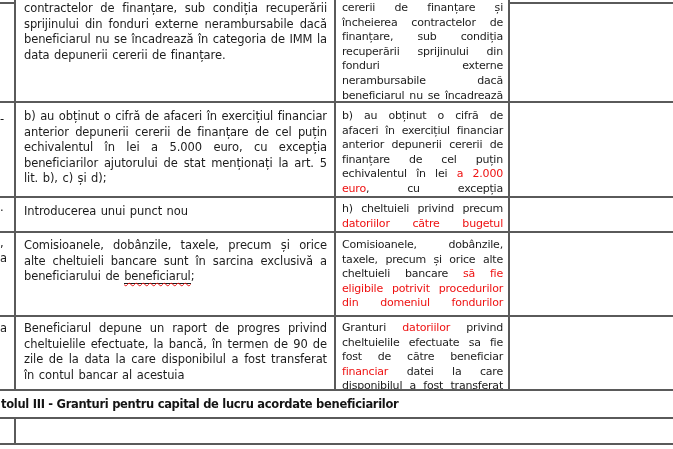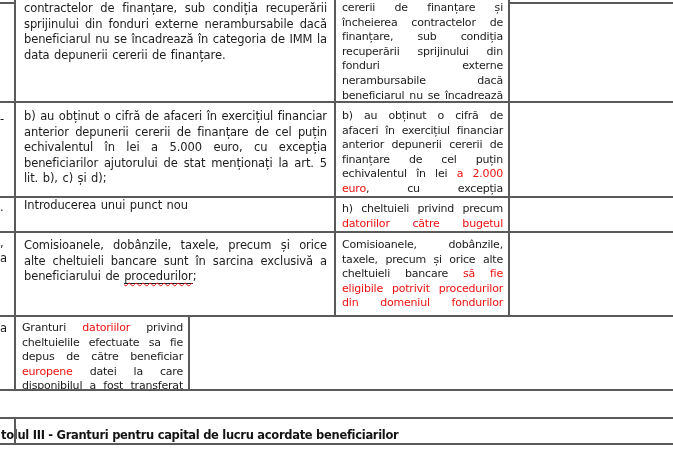--- a/index.html
+++ b/index.html
@@ -36,21 +36,21 @@
   }
   .new .para{font-size:11px;line-height:14.6px;letter-spacing:-0.2px;word-spacing:0.5px;}
   .red{color:var(--red);}
   .u{border-bottom:1px solid var(--text);}
   .sq{text-decoration:underline wavy var(--red);text-decoration-thickness:1px;text-underline-offset:2px;}
 
   .heading{
     position:absolute;left:0;top:391px;width:673px;height:16px;
     box-sizing:border-box;padding:6px 0 0 1px;
     font-weight:bold;font-size:11.5px;letter-spacing:-0.3px;
-    white-space:nowrap;color:#141414;margin-top:31px;
+    white-space:nowrap;color:#141414;
   }
   .tbl2{
     position:absolute;left:0;top:417px;width:673px;height:28px;
     box-sizing:border-box;
     border-top:2px solid var(--border);
     border-bottom:2px solid var(--border);
     display:flex;
   }
   .num2{width:16px;border-right:2px solid var(--border);box-sizing:border-box;flex:none;}
   .rest2{flex:1;}
@@ -85,46 +85,49 @@
     <div class="cell new">
       <div class="para" style="margin-top: 6px;"><span>b) au obținut o cifră de afaceri în exercițiul financiar anterior depunerii cererii de finanțare de cel puțin echivalentul în lei </span><span class="red">a 2.000 euro</span><span>, cu excepția beneficiarilor ajutorului de stat menționați la art. 5 lit. b), c)  și d);</span></div>
     </div>
     <div class="cell obs"></div>
   </div>
       <div class="t-row" style="height: 35px;">
     <div class="cell num">
       <div class="frag" style="top: 2px;">.</div>
     </div>
     <div class="cell old">
-      <div class="para" style="margin-top: 0;"><span>Introducerea unui punct nou</span></div>
+      <div class="para" style="margin-top: 6px;"><span>Introducerea unui punct nou</span></div>
     </div>
     <div class="cell new">
       <div class="para" style="margin-top: 4px;"><span>h) cheltuieli privind precum </span><span class="red">datoriilor către bugetul statului</span></div>
     </div>
     <div class="cell obs"></div>
   </div>
       <div class="t-row" style="height: 84px;">
     <div class="cell num">
       <div class="frag" style="top: 3px;">,
 a</div>
     </div>
     <div class="cell old">
-      <div class="para" style="margin-top: 5px;"><span>Comisioanele, dobânzile, taxele, precum și orice alte cheltuieli bancare sunt în sarcina exclusivă a beneficiarului de </span><span class="u sq">procedurilor</span><span>;</span></div>
+      <div class="para" style="margin-top: 5px;"><span>Comisioanele, dobânzile, taxele, precum și orice alte cheltuieli bancare sunt în sarcina exclusivă a beneficiarului de </span><span class="u sq">beneficiarul</span><span>;</span></div>
     </div>
     <div class="cell new">
       <div class="para" style="margin-top: 5px;"><span>Comisioanele, dobânzile, taxele, precum și orice alte cheltuieli bancare </span><span class="red">să fie eligibile potrivit procedurilor din domeniul fondurilor europene</span></div>
     </div>
     <div class="cell obs"></div>
   </div>
       <div class="t-row" style="height: 74px;">
     <div class="cell num">
       <div class="frag" style="top: 4px;">a</div>
     </div>
+    <div class="cell old">
+      <div class="para" style="margin-top: 4px;"><span>Beneficiarul depune un raport de progres privind cheltuielile efectuate, la bancă, în termen de 90 de zile de la data la care disponibilul a fost transferat în contul bancar al acestuia</span></div>
+    </div>
     <div class="cell new">
-      <div class="para" style="margin-top: 4px;"><span>Granturi </span><span class="red">datoriilor</span><span> privind cheltuielile efectuate sa fie depus de către beneficiar </span><span class="red">europene</span><span> datei la care disponibilul a fost transferat în contul bancar al acestuia.</span></div>
+      <div class="para" style="margin-top: 4px;"><span>Granturi </span><span class="red">datoriilor</span><span> privind cheltuielile efectuate sa fie fost de către beneficiar </span><span class="red">financiar</span><span> datei la care disponibilul a fost transferat în contul bancar al acestuia.</span></div>
     </div>
     <div class="cell obs"></div>
   </div>
     </div>
 
   <div class="heading">tolul III - Granturi pentru capital de lucru acordate beneficiarilor</div>
 
   <div class="tbl2">
     <div class="num2"></div>
     <div class="rest2"></div>

